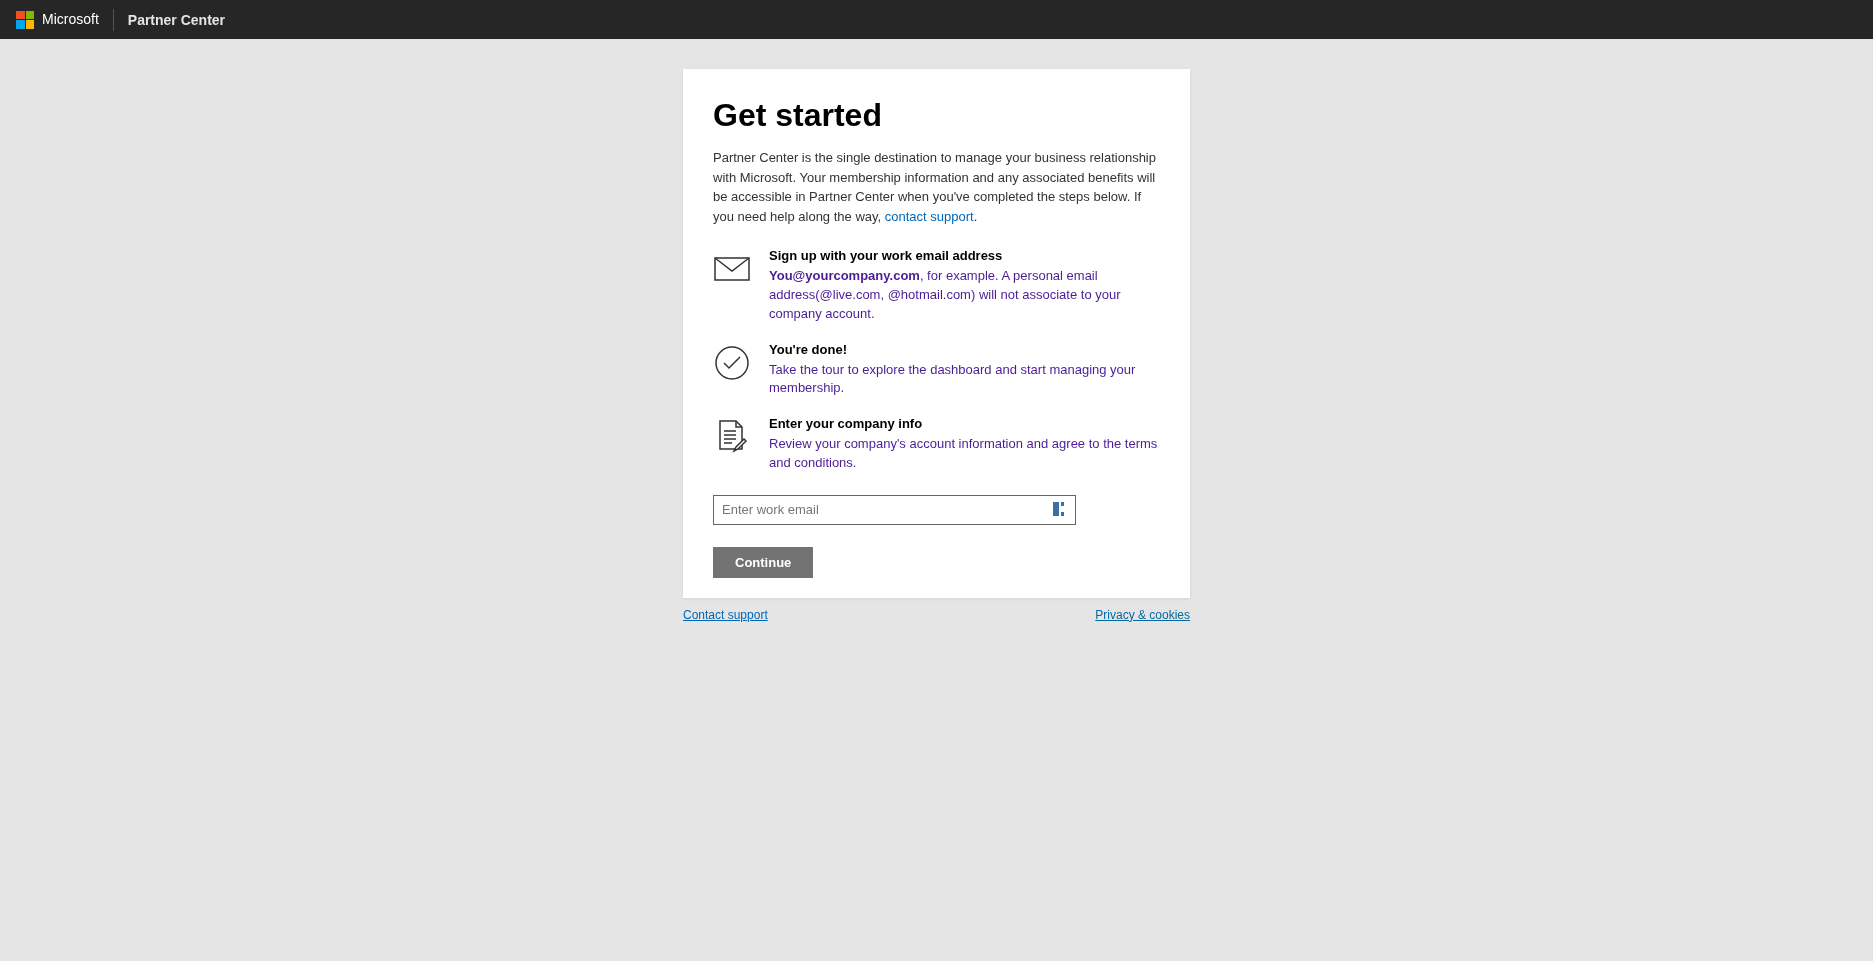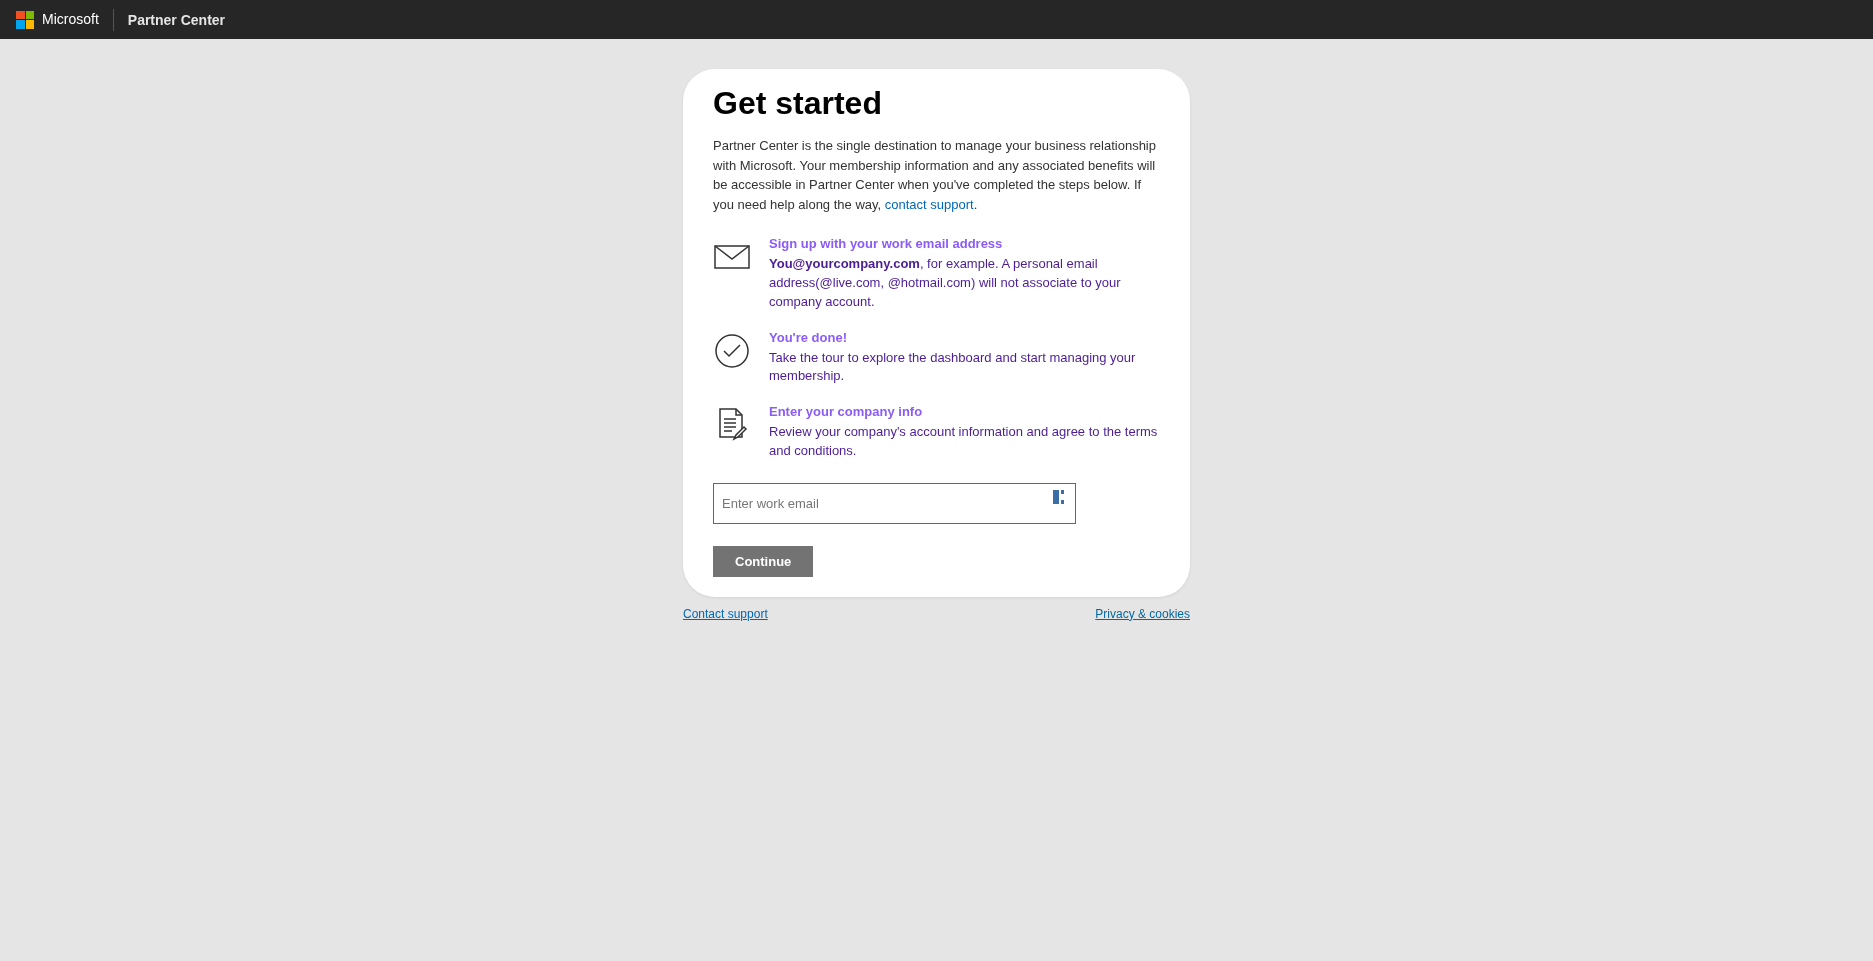--- a/index.html
+++ b/index.html
@@ -51,23 +51,22 @@
       color: #e5e5e5;
       font-size: 14px;
       font-weight: 700;
     }
     .main-container {
       width: 507px;
       margin: 30px auto 0;
     }
     .card {
       background: #fff;
-      padding: 16px 30px 20px;
+      padding: 28px 30px 20px;
       box-shadow: 0 1px 3px rgba(0,0,0,0.08);
-      border-radius: 32px;
     }
     .page-title {
       font-size: 32px;
       font-weight: 700;
       color: #000;
       margin-bottom: 14px;
     }
     .intro-text {
       font-size: 13px;
       color: #333;
@@ -91,38 +90,38 @@
       align-items: center;
       justify-content: center;
       margin-top: 2px;
     }
     .step-content {
       flex: 1;
     }
     .step-title {
       font-size: 13px;
       font-weight: 600;
-      color: #8b5cf6;
+      color: #000000;
       margin-bottom: 4px;
     }
     .step-desc {
       font-size: 13px;
       color: #4c1d95;
       line-height: 1.45;
     }
     .step-desc strong {
       font-weight: 600;
     }
     .email-input-wrap {
       margin-top: 22px;
       position: relative;
     }
     .email-input {
       width: 363px;
-      height: 41px;
+      height: 30px;
       border: 1px solid #666;
       padding: 0 28px 0 8px;
       font-size: 13px;
       color: #333;
       font-family: inherit;
     }
     .email-input::placeholder {
       color: #767676;
     }
     .input-badge {

